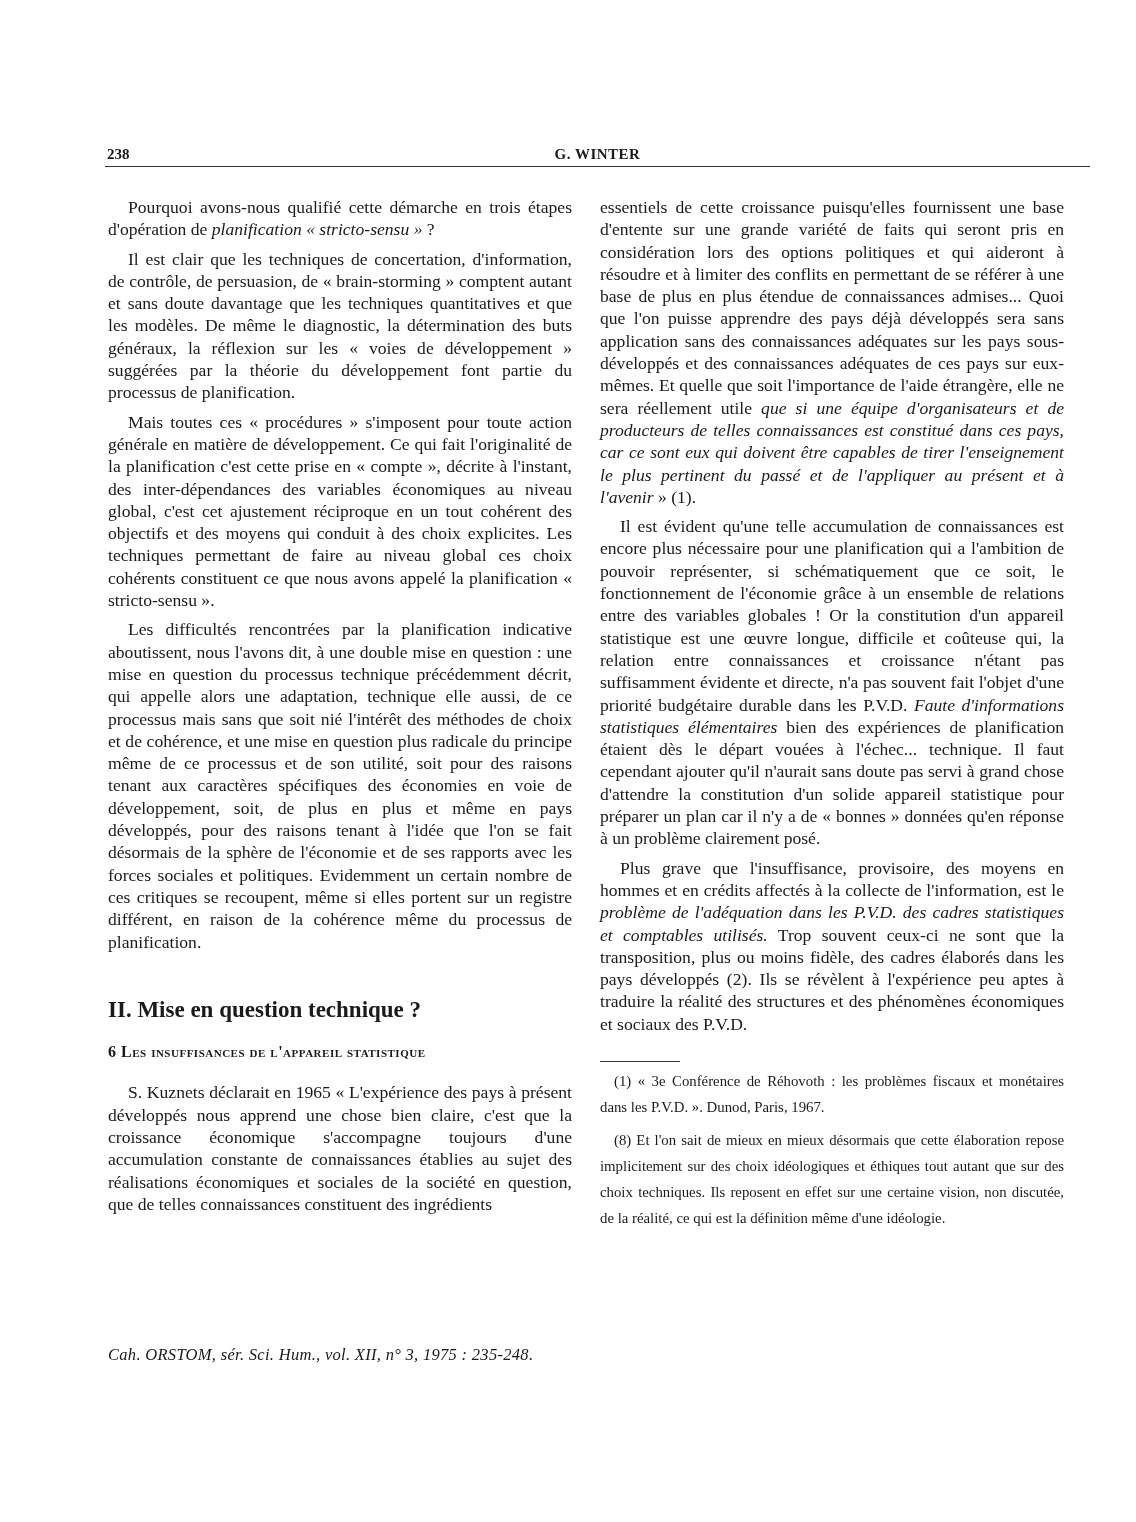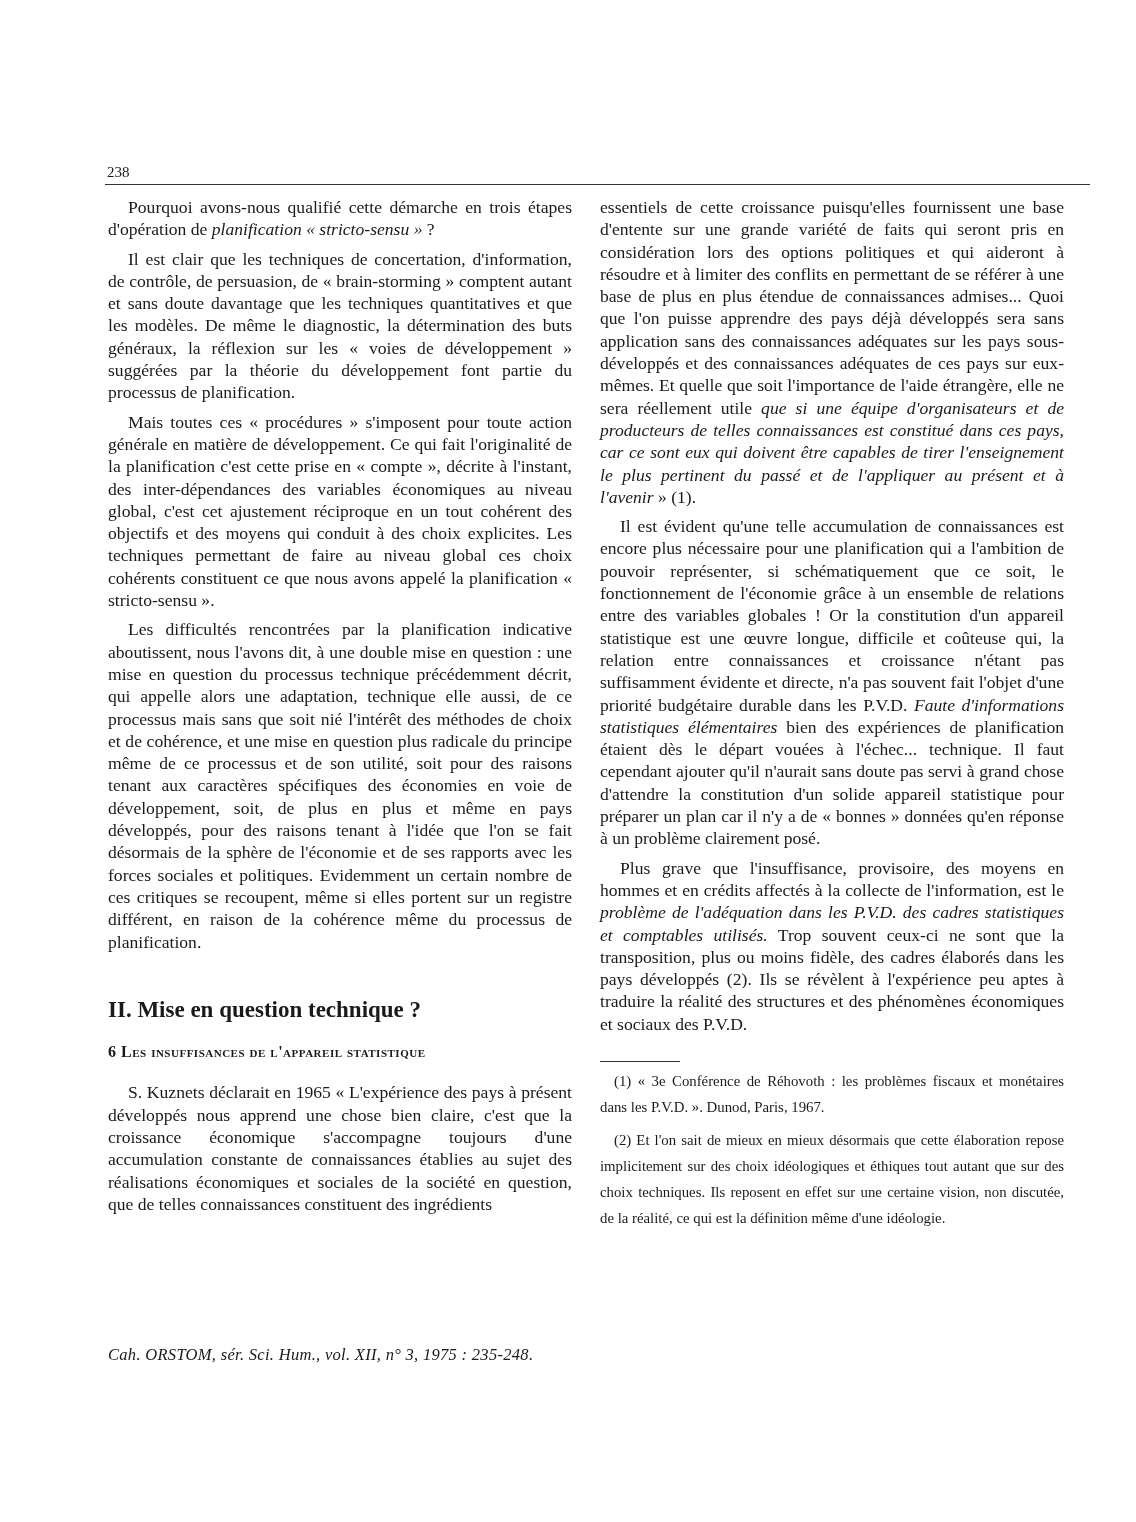--- a/index.html
+++ b/index.html
@@ -7,24 +7,25 @@
       width: 1136px;
       height: 1522px;
       position: relative;
       overflow: hidden;
       font-family: "Liberation Serif", "DejaVu Serif", serif;
       color: #1a1a1a;
     }
     .running-head {
       position: absolute;
       left: 105px;
-      top: 162px;
+      top: 144px;
       width: 985px;
       height: 22px;
       border-bottom: 1.5px solid #333;
+      font-weight: bold;
     }
     .page-number {
       position: absolute; left: 2px; top: 2px;
       font-size: 15px;
     }
     .author-head {
       position: absolute; left: 0; right: 0; top: 2px;
       text-align: center;
       font-size: 15px;
       letter-spacing: 0.5px;
@@ -78,34 +79,35 @@
       margin: 0 0 7px 0;
       text-indent: 14px;
       text-align: justify;
     }
   </style>
 </head>
 <body>
 
 <div class="running-head">
   <span class="page-number">238</span>
+  <div class="author-head">G. WINTER</div>
 </div>
 
 <div class="column col-left">
   <p class="para"><span>Pourquoi avons-nous qualifié cette démarche en trois étapes d'opération de </span><em>planification « stricto-sensu »</em><span> ?</span></p>
   <p class="para">Il est clair que les techniques de concertation, d'information, de contrôle, de persuasion, de « brain-storming » comptent autant et sans doute davantage que les techniques quantitatives et que les modèles. De même le diagnostic, la détermination des buts généraux, la réflexion sur les « voies de développement » suggérées par la théorie du développement font partie du processus de planification.</p>
   <p class="para">Mais toutes ces « procédures » s'imposent pour toute action générale en matière de développement. Ce qui fait l'originalité de la planification c'est cette prise en « compte », décrite à l'instant, des inter-dépendances des variables économiques au niveau global, c'est cet ajustement réciproque en un tout cohérent des objectifs et des moyens qui conduit à des choix explicites. Les techniques permettant de faire au niveau global ces choix cohérents constituent ce que nous avons appelé la planification « stricto-sensu ».</p>
   <p class="para">Les difficultés rencontrées par la planification indicative aboutissent, nous l'avons dit, à une double mise en question : une mise en question du processus technique précédemment décrit, qui appelle alors une adaptation, technique elle aussi, de ce processus mais sans que soit nié l'intérêt des méthodes de choix et de cohérence, et une mise en question plus radicale du principe même de ce processus et de son utilité, soit pour des raisons tenant aux caractères spécifiques des économies en voie de développement, soit, de plus en plus et même en pays développés, pour des raisons tenant à l'idée que l'on se fait désormais de la sphère de l'économie et de ses rapports avec les forces sociales et politiques. Evidemment un certain nombre de ces critiques se recoupent, même si elles portent sur un registre différent, en raison de la cohérence même du processus de planification.</p>
   <h2 class="section-title">II. Mise en question technique ?</h2>
   <h3 class="subsection-title">6 Les insuffisances de l'appareil statistique</h3>
   <p class="para tight">S. Kuznets déclarait en 1965 « L'expérience des pays à présent développés nous apprend une chose bien claire, c'est que la croissance économique s'accompagne toujours d'une accumulation constante de connaissances établies au sujet des réalisations économiques et sociales de la société en question, que de telles connaissances constituent des ingrédients</p>
 </div>
 
 <div class="column col-right">
   <p class="para noindent"><span>essentiels de cette croissance puisqu'elles fournissent une base d'entente sur une grande variété de faits qui seront pris en considération lors des options politiques et qui aideront à résoudre et à limiter des conflits en permettant de se référer à une base de plus en plus étendue de connaissances admises... Quoi que l'on puisse apprendre des pays déjà développés sera sans application sans des connaissances adéquates sur les pays sous-développés et des connaissances adéquates de ces pays sur eux-mêmes. Et quelle que soit l'importance de l'aide étrangère, elle ne sera réellement utile </span><em>que si une équipe d'organisateurs et de producteurs de telles connaissances est constitué dans ces pays, car ce sont eux qui doivent être capables de tirer l'enseignement le plus pertinent du passé et de l'appliquer au présent et à l'avenir</em><span> » (1).</span></p>
   <p class="para"><span>Il est évident qu'une telle accumulation de connaissances est encore plus nécessaire pour une planification qui a l'ambition de pouvoir représenter, si schématiquement que ce soit, le fonctionnement de l'économie grâce à un ensemble de relations entre des variables globales ! Or la constitution d'un appareil statistique est une œuvre longue, difficile et coûteuse qui, la relation entre connaissances et croissance n'étant pas suffisamment évidente et directe, n'a pas souvent fait l'objet d'une priorité budgétaire durable dans les P.V.D. </span><em>Faute d'informations statistiques élémentaires</em><span> bien des expériences de planification étaient dès le départ vouées à l'échec... technique. Il faut cependant ajouter qu'il n'aurait sans doute pas servi à grand chose d'attendre la constitution d'un solide appareil statistique pour préparer un plan car il n'y a de « bonnes » données qu'en réponse à un problème clairement posé.</span></p>
   <p class="para"><span>Plus grave que l'insuffisance, provisoire, des moyens en hommes et en crédits affectés à la collecte de l'information, est le </span><em>problème de l'adéquation dans les P.V.D. des cadres statistiques et comptables utilisés.</em><span> Trop souvent ceux-ci ne sont que la transposition, plus ou moins fidèle, des cadres élaborés dans les pays développés (2). Ils se révèlent à l'expérience peu aptes à traduire la réalité des structures et des phénomènes économiques et sociaux des P.V.D.</span></p>
   <div class="footnote-rule"></div>
   <p class="footnote">(1) « 3e Conférence de Réhovoth : les problèmes fiscaux et monétaires dans les P.V.D. ». Dunod, Paris, 1967.</p>
-  <p class="footnote">(2) Et l'on sait de mieux en mieux désormais que cette élaboration repose implicitement sur des choix idéologiques et éthiques tout autant que sur des choix techniques. Ils reposent en effet sur une certaine vision, non discutée, de la réalité, ce qui est la définition même d'une idéologie.</p>
+  <p class="footnote">(8) Et l'on sait de mieux en mieux désormais que cette élaboration repose implicitement sur des choix idéologiques et éthiques tout autant que sur des choix techniques. Ils reposent en effet sur une certaine vision, non discutée, de la réalité, ce qui est la définition même d'une idéologie.</p>
 </div>
 
 <div class="citation">Cah. ORSTOM, sér. Sci. Hum., vol. XII, n° 3, 1975 : 235-248.</div>
 
 </body></html>

